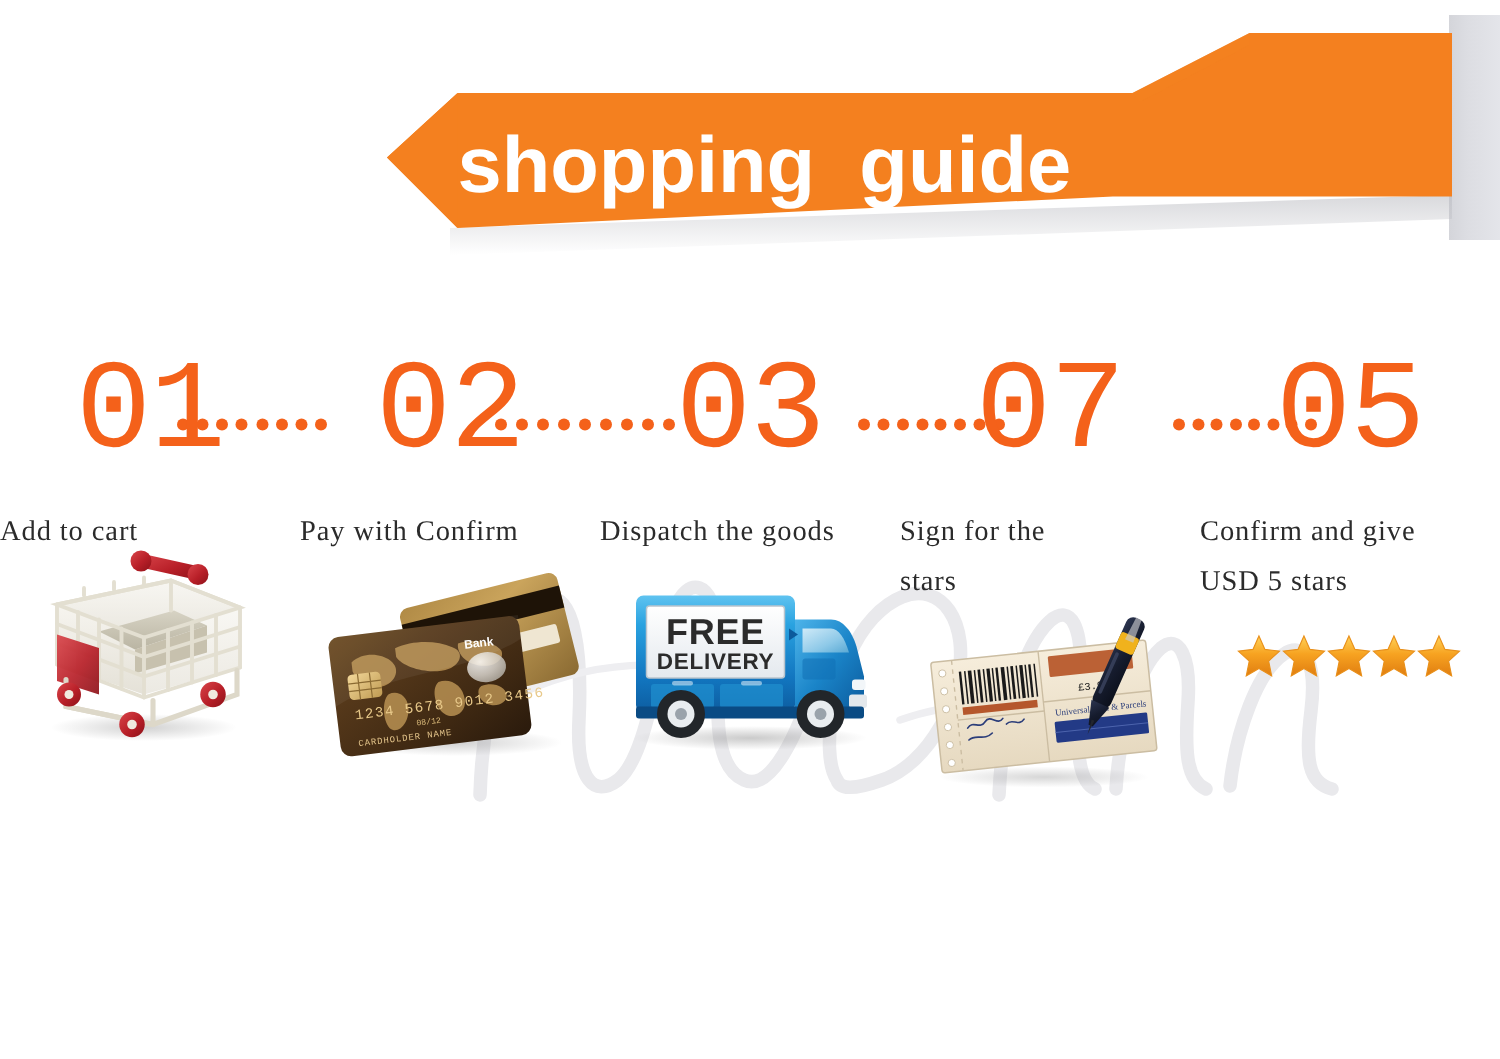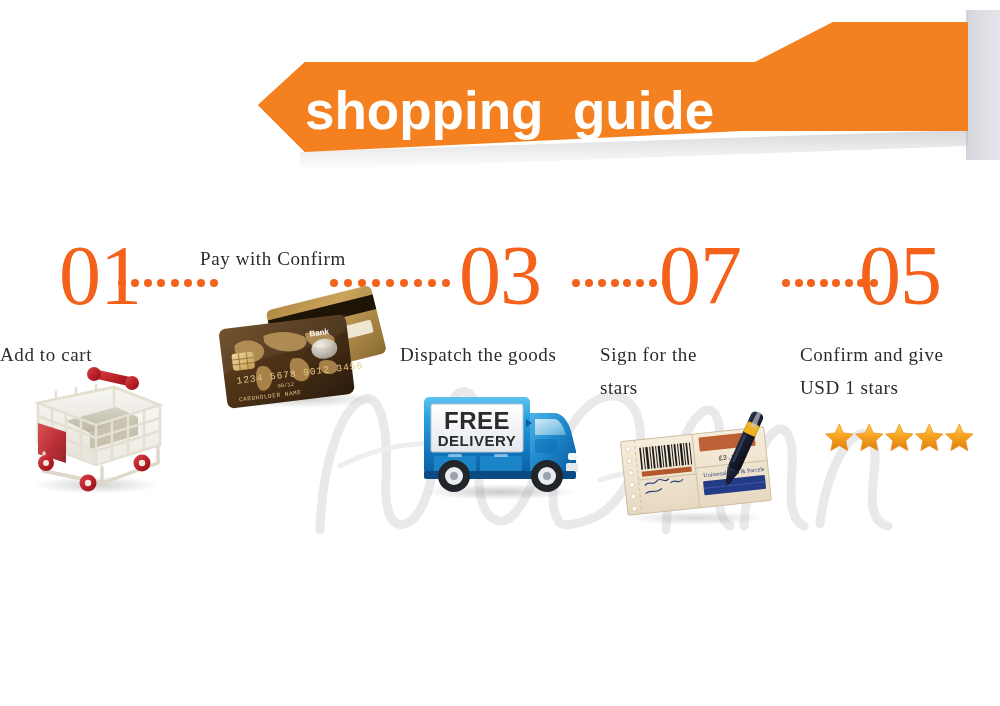--- a/index.html
+++ b/index.html
@@ -69,21 +69,21 @@
   }
   .step {
     position: relative;
     flex: 1 1 0;
     display: flex;
     flex-direction: column;
     align-items: center;
   }
 
   .step-num {
-    font-family: Liberation Serif, serif;
+    font-family: Liberation Mono, monospace;
     font-size: 84px;
     line-height: 96px;
     font-weight: 400;
     color: #f4611a;
     letter-spacing: -1px;
     height: 96px;
     user-select: none;
   }
 
   .connector {
@@ -301,20 +301,21 @@
             <circle cx="68" cy="124" r="8.5" fill="url(#cartRed)"></circle>
             <circle cx="68" cy="124" r="3.2" fill="#f0eadf"></circle>
             <circle cx="122" cy="104" r="8.5" fill="url(#cartRed)"></circle>
             <circle cx="122" cy="104" r="3.2" fill="#f0eadf"></circle>
           </g>
         </svg>
       </div>
     </div>
 
     <div class="step">
+      <div class="step-num">02</div>
       <div class="step-label">Pay with Confirm</div>
       <div class="step-art">
         <svg width="185" height="130" viewBox="0 0 185 130">
           <defs>
             <linearGradient id="cardBack" x1="0" y1="0" x2="1" y2="1">
               <stop offset="0%" stop-color="#b08a45"></stop>
               <stop offset="40%" stop-color="#caa45c"></stop>
               <stop offset="100%" stop-color="#8a6a32"></stop>
             </linearGradient>
             <linearGradient id="cardFront" x1="0" y1="0" x2="1" y2="1">
@@ -544,21 +545,21 @@
             <path d="M129.5,72 L131.5,72 L131,82 Z" fill="#23262e"></path>
             <rect x="126" y="24" width="2.4" height="30" rx="1.2" fill="#3c4560" opacity="0.8"></rect>
           </g>
         </svg>
       </div>
     </div>
 
     <div class="step">
       <div class="step-num">05</div>
       <div class="step-label">Confirm and give
-USD 1 stars</div>
+USD 5 stars</div>
       <div class="step-art">
         <svg width="160" height="70" viewBox="0 0 160 70">
           <defs>
             <linearGradient id="starG" x1="0" y1="0" x2="0" y2="1">
               <stop offset="0%" stop-color="#ffd257"></stop>
               <stop offset="45%" stop-color="#f7a321"></stop>
               <stop offset="100%" stop-color="#e07d10"></stop>
             </linearGradient>
             <filter id="starGlow" x="-40%" y="-40%" width="180%" height="180%">
               <feGaussianBlur stdDeviation="1.1"></feGaussianBlur>

